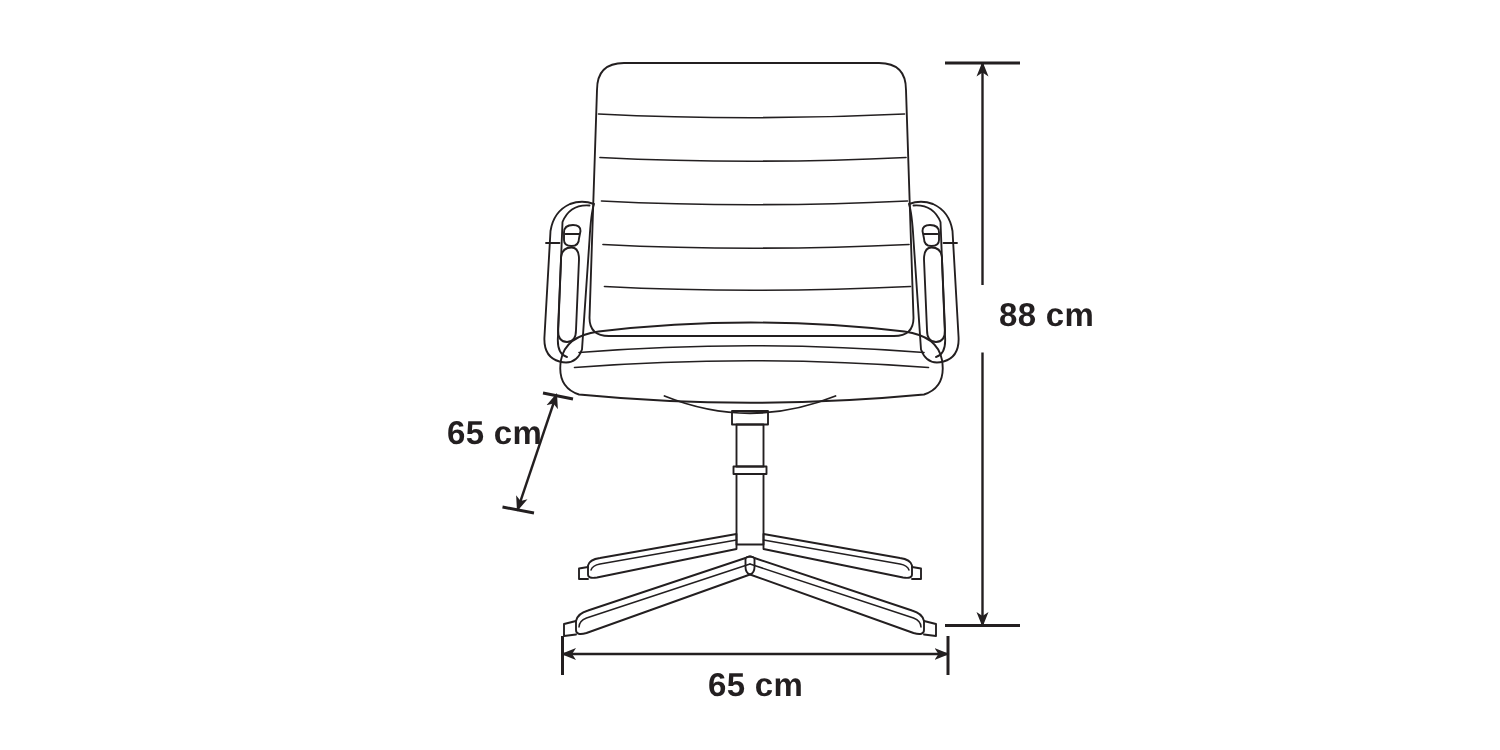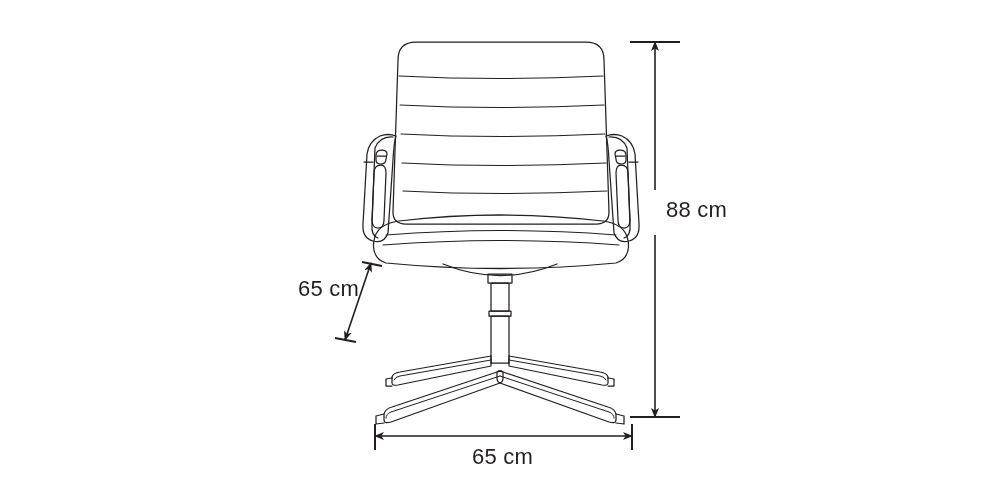--- a/index.html
+++ b/index.html
@@ -23,21 +23,21 @@
     position: absolute;
     left: 0;
     top: 0;
     width: 1000px;
     height: 500px;
   }
   .dim-label {
     position: absolute;
     font-family: "Liberation Sans", sans-serif;
     font-size: 22px;
-    font-weight: 400;
+    font-weight: 700;
     color: #231f20;
     letter-spacing: 0.2px;
     white-space: nowrap;
   }
   #label-height { left: 666px; top: 197px; }
   #label-depth  { left: 298px; top: 276px; }
   #label-width  { left: 472px; top: 444px; }
 </style>
 </head>
 <body>

